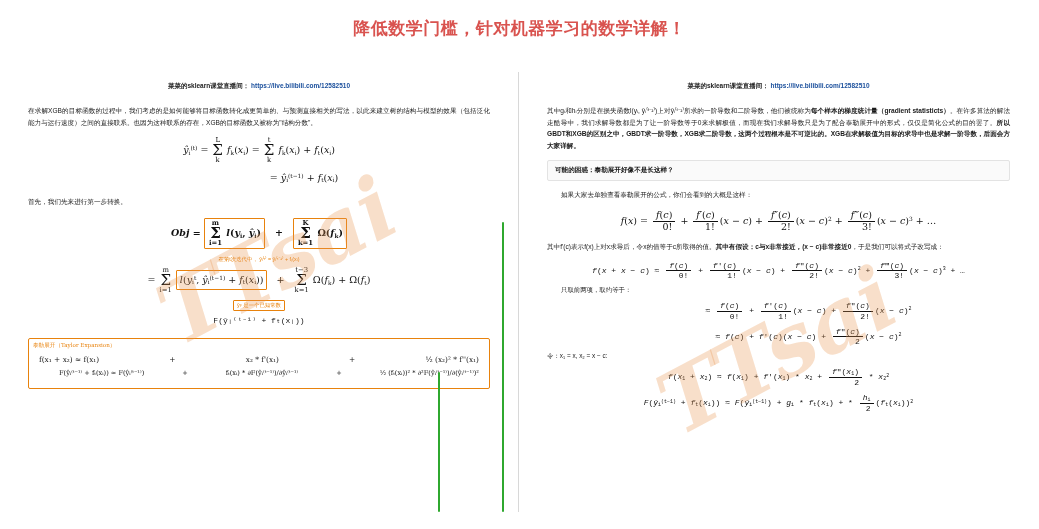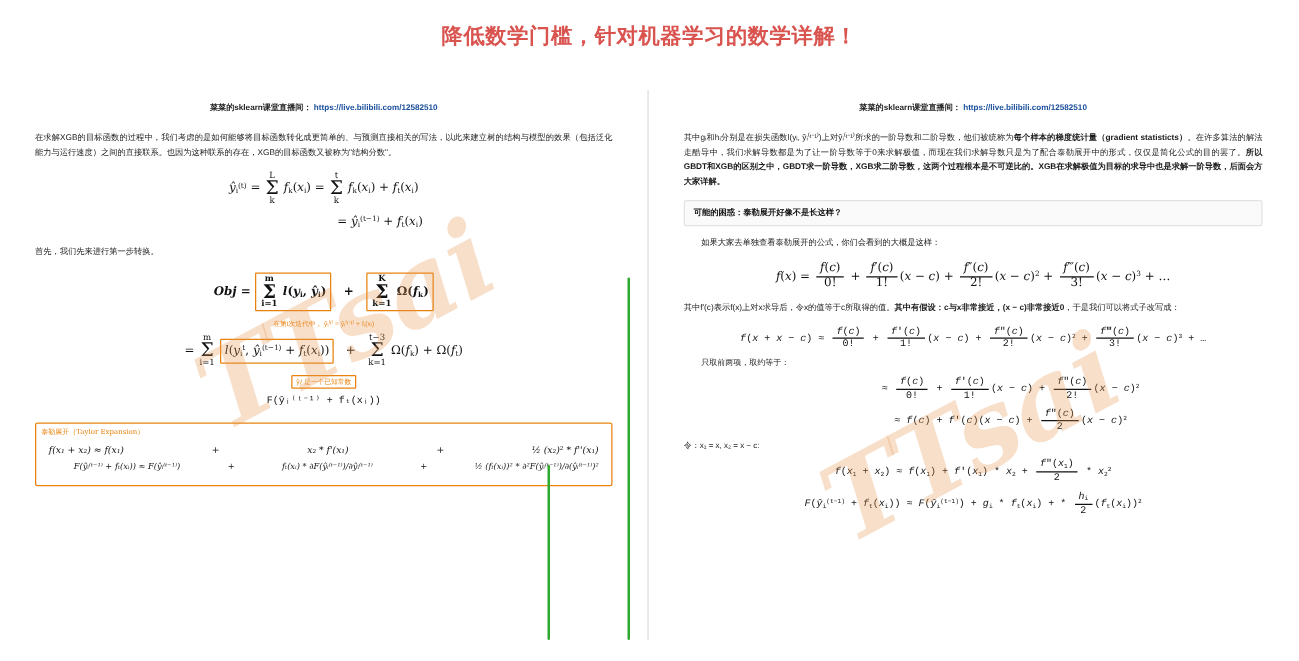--- a/index.html
+++ b/index.html
@@ -66,21 +66,21 @@
     line-height: 1.6;
   }
   .f-md { font-size: 9.5px; }
   .f-sm { font-size: 8px; font-family: Liberation Mono, monospace; }
   .it { font-style: italic; }
   sub { font-size: 0.62em; vertical-align: -0.25em; }
   sup { font-size: 0.62em; vertical-align: 0.5em; }
   .frac {
     display: inline-block;
     vertical-align: middle;
-    text-align: center;
+    text-align: right;
     line-height: 1.15;
     margin: 0 2px;
   }
   .frac .num { display: block; border-bottom: 1px solid #111; padding: 0 3px; }
   .frac .den { display: block; padding: 0 3px; }
   .sum {
     display: inline-block;
     vertical-align: middle;
     text-align: center;
     font-size: 0.72em;
@@ -115,21 +115,20 @@
   }
   .taylor-row {
     display: flex;
     justify-content: space-between;
     align-items: center;
     font-family: "DejaVu Serif", serif;
     font-size: 7.4px;
     color: #111;
     margin: 5px 0;
     padding: 0 6px;
-    font-style: italic;
   }
   .taylor-row .cell { white-space: nowrap; }
   .green-bar {
     position: absolute;
     width: 2px;
     background: #2fa82f;
     border-radius: 1px;
   }
   .callout {
     border: 1px solid #e3e3e3;

